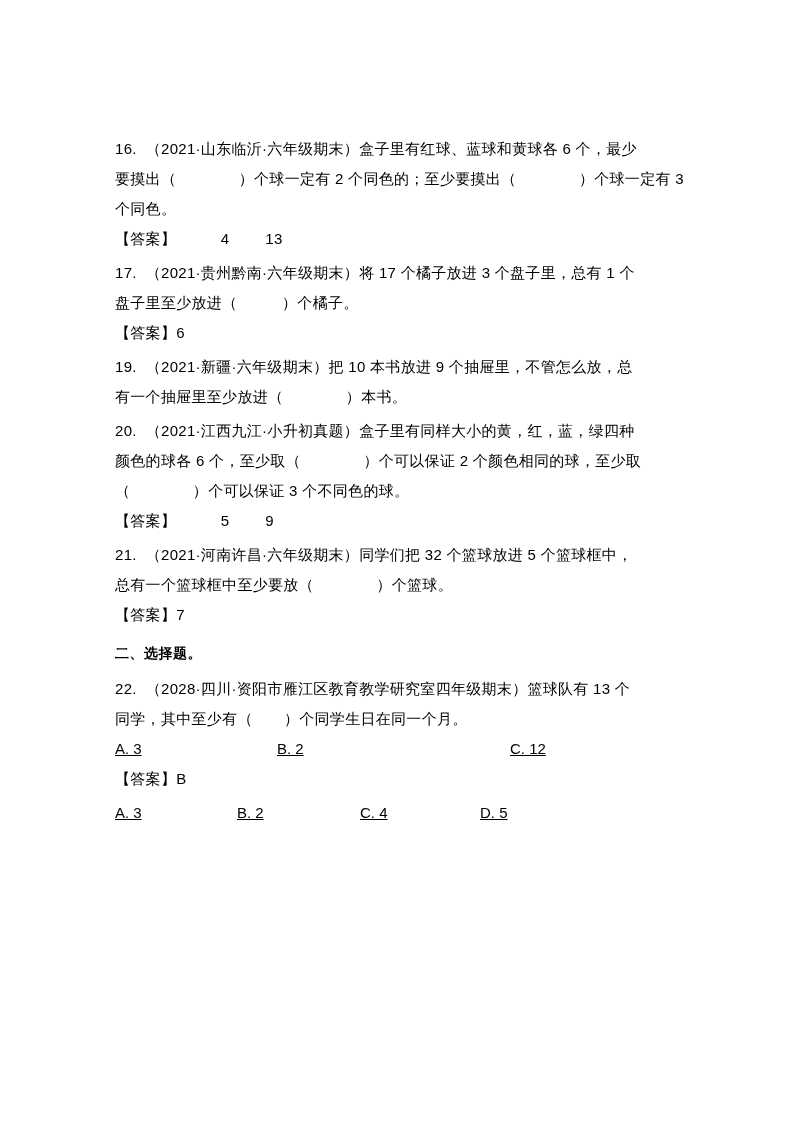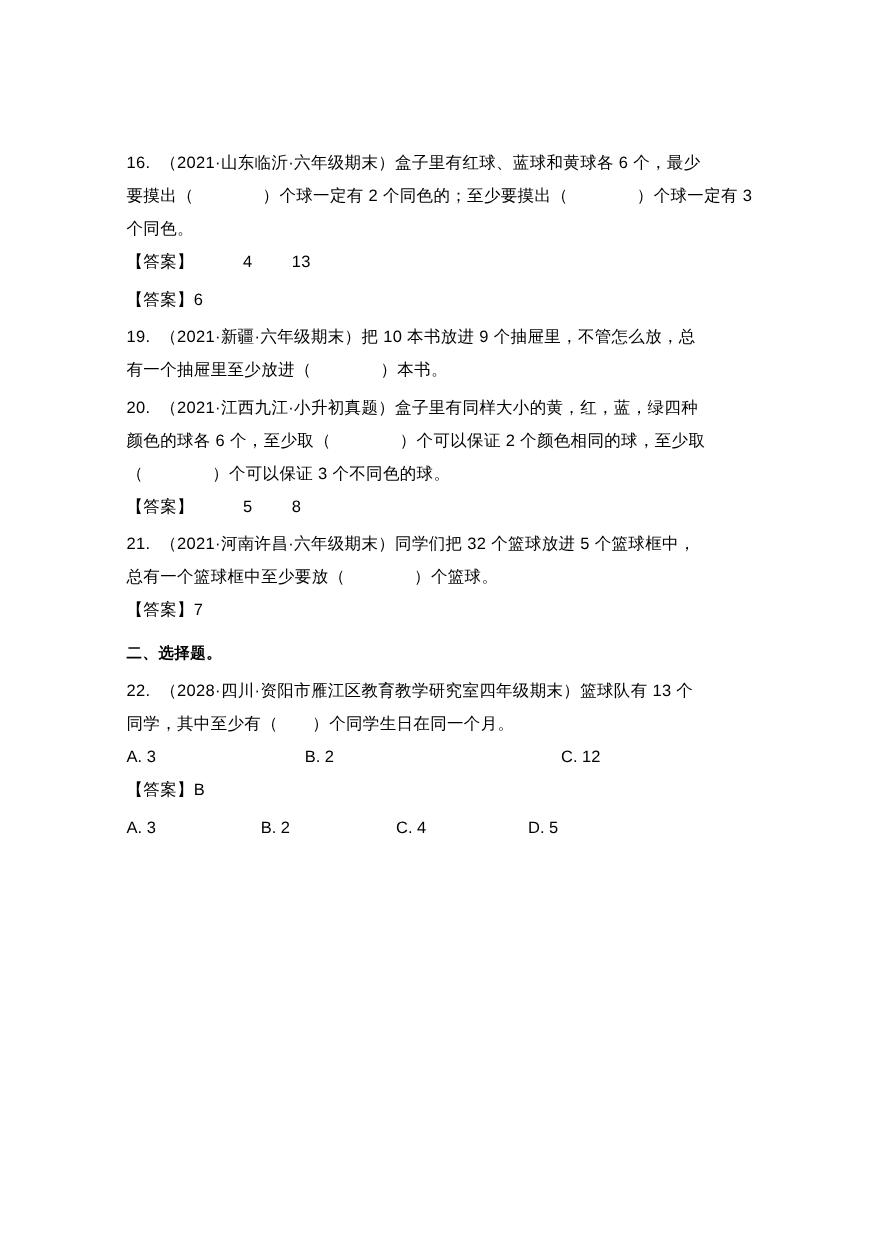--- a/index.html
+++ b/index.html
@@ -36,20 +36,21 @@
     font-weight: 700;
     line-height: 30px;
     margin: 8px 0 6px 0;
     letter-spacing: 0.5px;
   }
   .options {
     display: flex;
     font-size: 15px;
     line-height: 30px;
     white-space: pre;
+    text-decoration: underline;
   }
   .options .opt {
     display: inline-block;
   }
   .options-3 .opt:nth-child(1) { width: 162px; }
   .options-3 .opt:nth-child(2) { width: 233px; }
   .options-3 .opt:nth-child(3) { width: auto;  }
   .options-4 .opt:nth-child(1) { width: 122px; }
   .options-4 .opt:nth-child(2) { width: 123px; }
   .options-4 .opt:nth-child(3) { width: 120px; }
@@ -61,34 +62,36 @@
 <div class="doc">
 
   <div class="question">
     <div class="q-text">16.  （2021·山东临沂·六年级期末）盒子里有红球、蓝球和黄球各 6 个，最少
 要摸出（              ）个球一定有 2 个同色的；至少要摸出（              ）个球一定有 3
 个同色。</div>
     <div class="q-answer">【答案】          4        13</div>
   </div>
 
   <div class="question">
+    <div class="q-text">17.  （2021·贵州黔南·六年级期末）将 17 个橘子放进 3 个盘子里，总有 1 个
+盘子里至少放进（          ）个橘子。</div>
     <div class="q-answer">【答案】6</div>
   </div>
 
 
   <div class="question">
     <div class="q-text">19.  （2021·新疆·六年级期末）把 10 本书放进 9 个抽屉里，不管怎么放，总
 有一个抽屉里至少放进（              ）本书。</div>
   </div>
 
   <div class="question">
     <div class="q-text">20.  （2021·江西九江·小升初真题）盒子里有同样大小的黄，红，蓝，绿四种
 颜色的球各 6 个，至少取（              ）个可以保证 2 个颜色相同的球，至少取
 （              ）个可以保证 3 个不同色的球。</div>
-    <div class="q-answer">【答案】          5        8</div>
+    <div class="q-answer">【答案】          5        9</div>
   </div>
 
   <div class="question">
     <div class="q-text">21.  （2021·河南许昌·六年级期末）同学们把 32 个篮球放进 5 个篮球框中，
 总有一个篮球框中至少要放（              ）个篮球。</div>
     <div class="q-answer">【答案】7</div>
   </div>
 
   <div class="section-heading">二、选择题。</div>
 

